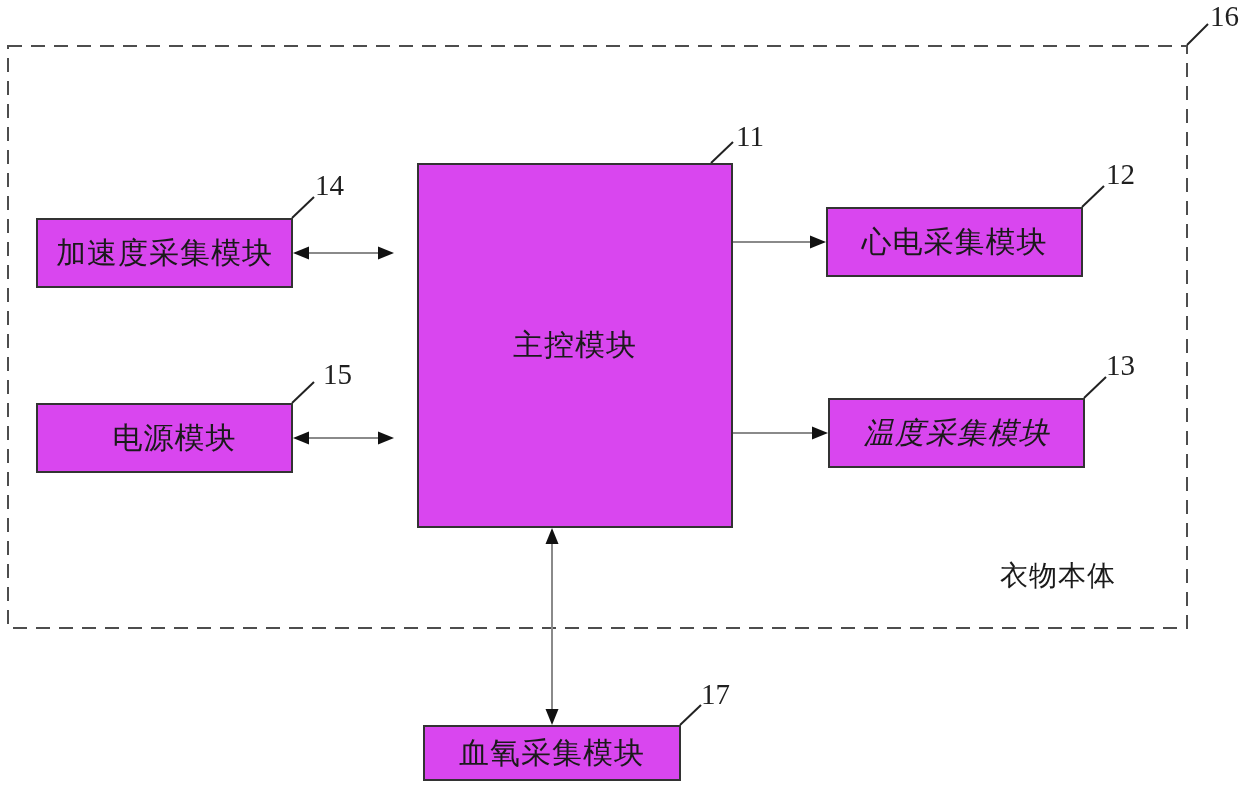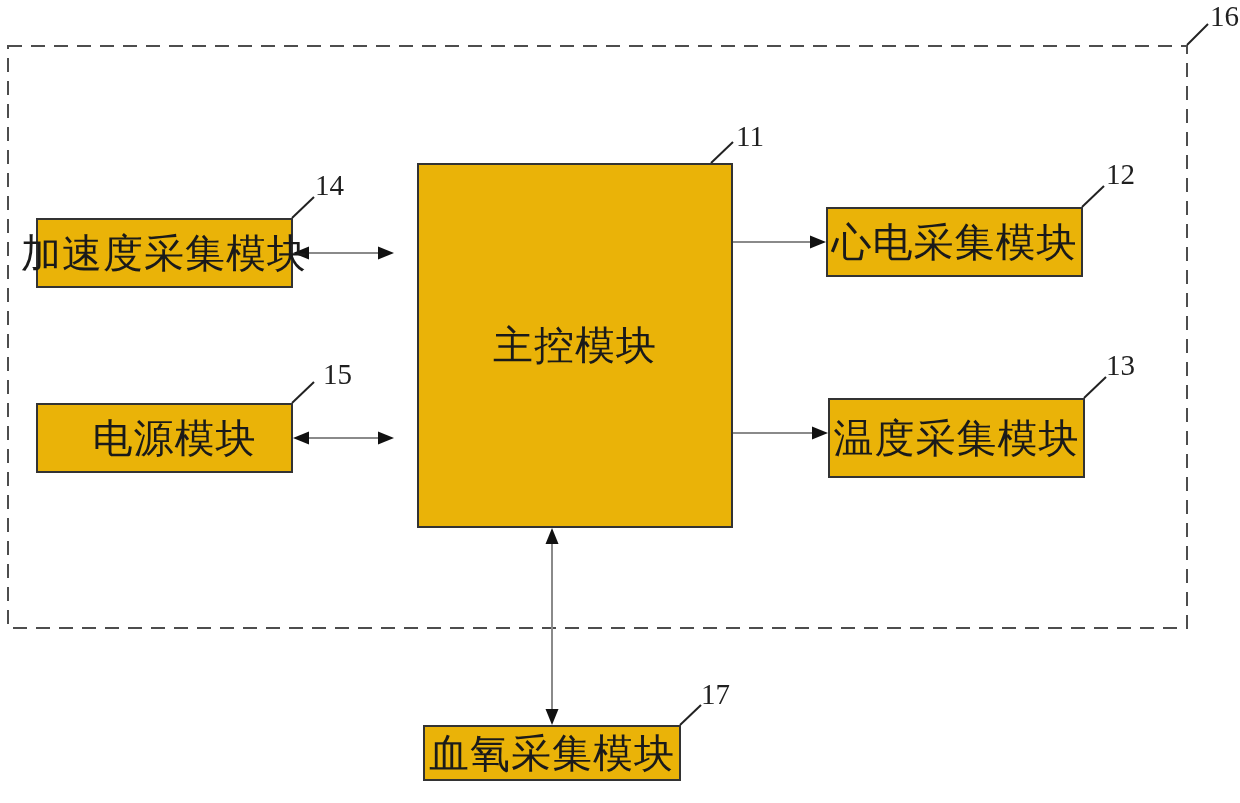--- a/index.html
+++ b/index.html
@@ -14,34 +14,34 @@
   #connector-layer {
     position: absolute;
     left: 0; top: 0;
     width: 1240px; height: 803px;
     pointer-events: none;
   }
   .box {
     position: absolute;
     box-sizing: border-box;
     border: 2px solid #333333;
-    background: #eab308;
+    background: #d946ef;
     display: flex;
     align-items: center;
     justify-content: center;
     color: #1a1a1a;
-    font-size: 40px;
+    font-size: 30px;
     letter-spacing: 1px;
     white-space: nowrap;
   }
   .box-main   { left: 417px; top: 163px; width: 316px; height: 365px; }
   .box-accel  { left: 36px;  top: 218px; width: 257px; height: 70px; }
   .box-power  { left: 36px;  top: 403px; width: 257px; height: 70px; padding-left: 20px; }
   .box-ecg    { left: 826px; top: 207px; width: 257px; height: 70px; text-align: right; }
-  .box-temp   { left: 828px; top: 398px; width: 257px; height: 80px; }
+  .box-temp   { left: 828px; top: 398px; width: 257px; height: 70px; font-style: italic; }
   .box-oxygen { left: 423px; top: 725px; width: 258px; height: 56px; }
   .ref-label {
     position: absolute;
     color: #1f1f1f;
     font-size: 29px;
     line-height: 1;
     font-family: "Liberation Serif", "DejaVu Serif", serif;
   }
   .ref-11 { left: 736px;  top: 122px; }
   .ref-12 { left: 1106px; top: 160px; }
@@ -134,14 +134,15 @@
   </div>
 
   <span class="ref-label ref-11">11</span>
   <span class="ref-label ref-12">12</span>
   <span class="ref-label ref-13">13</span>
   <span class="ref-label ref-14">14</span>
   <span class="ref-label ref-15">15</span>
   <span class="ref-label ref-16">16</span>
   <span class="ref-label ref-17">17</span>
 
+  <span class="frame-caption">衣物本体</span>
 
 </div>
 
 </body></html>

